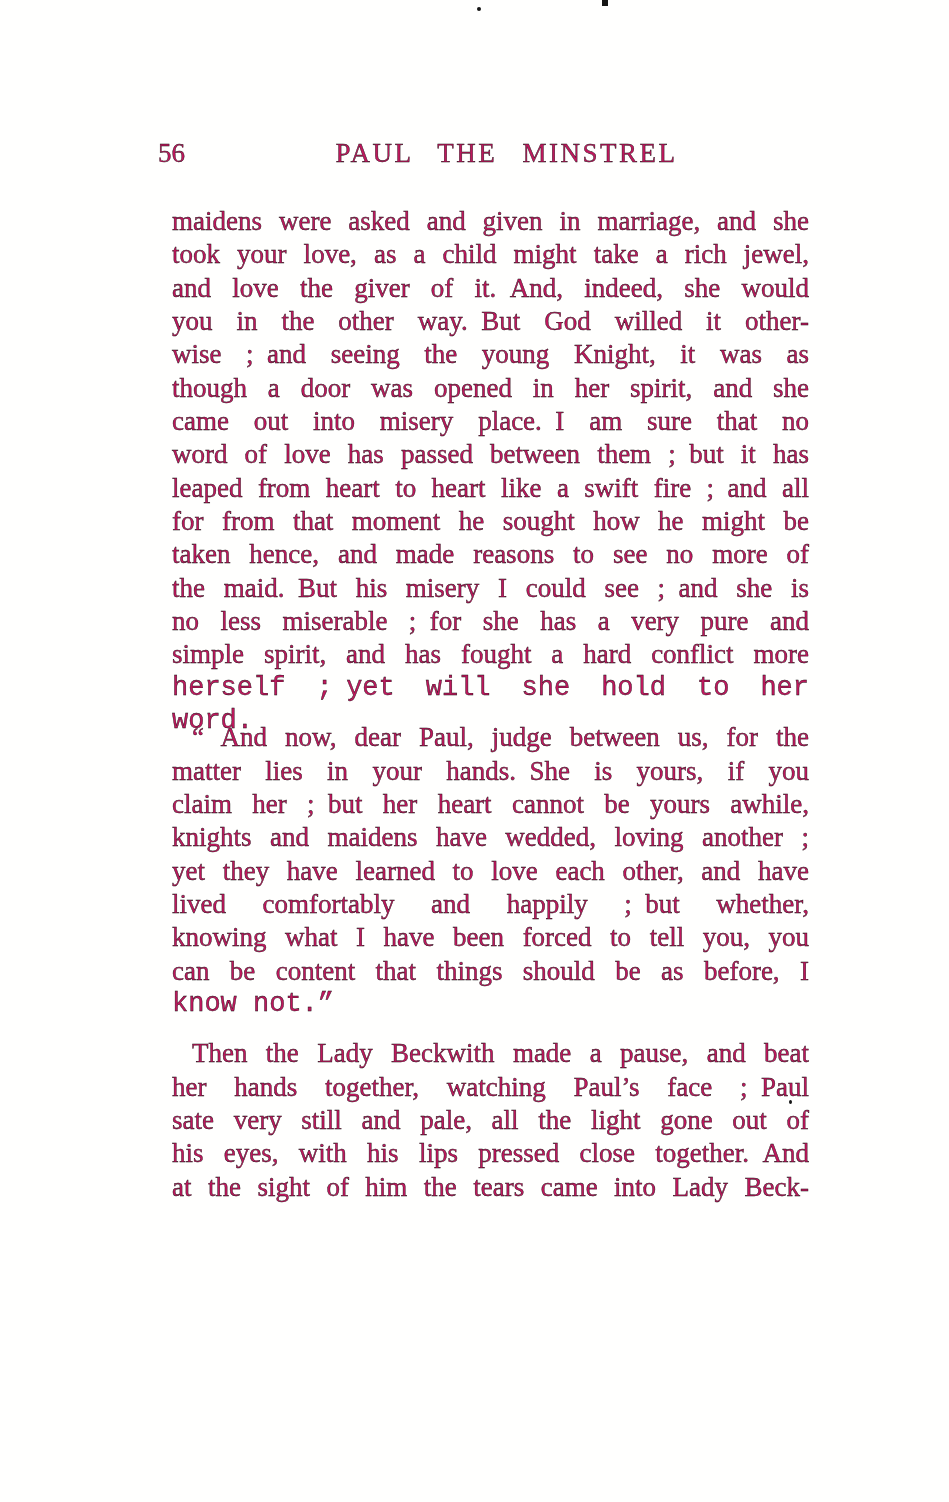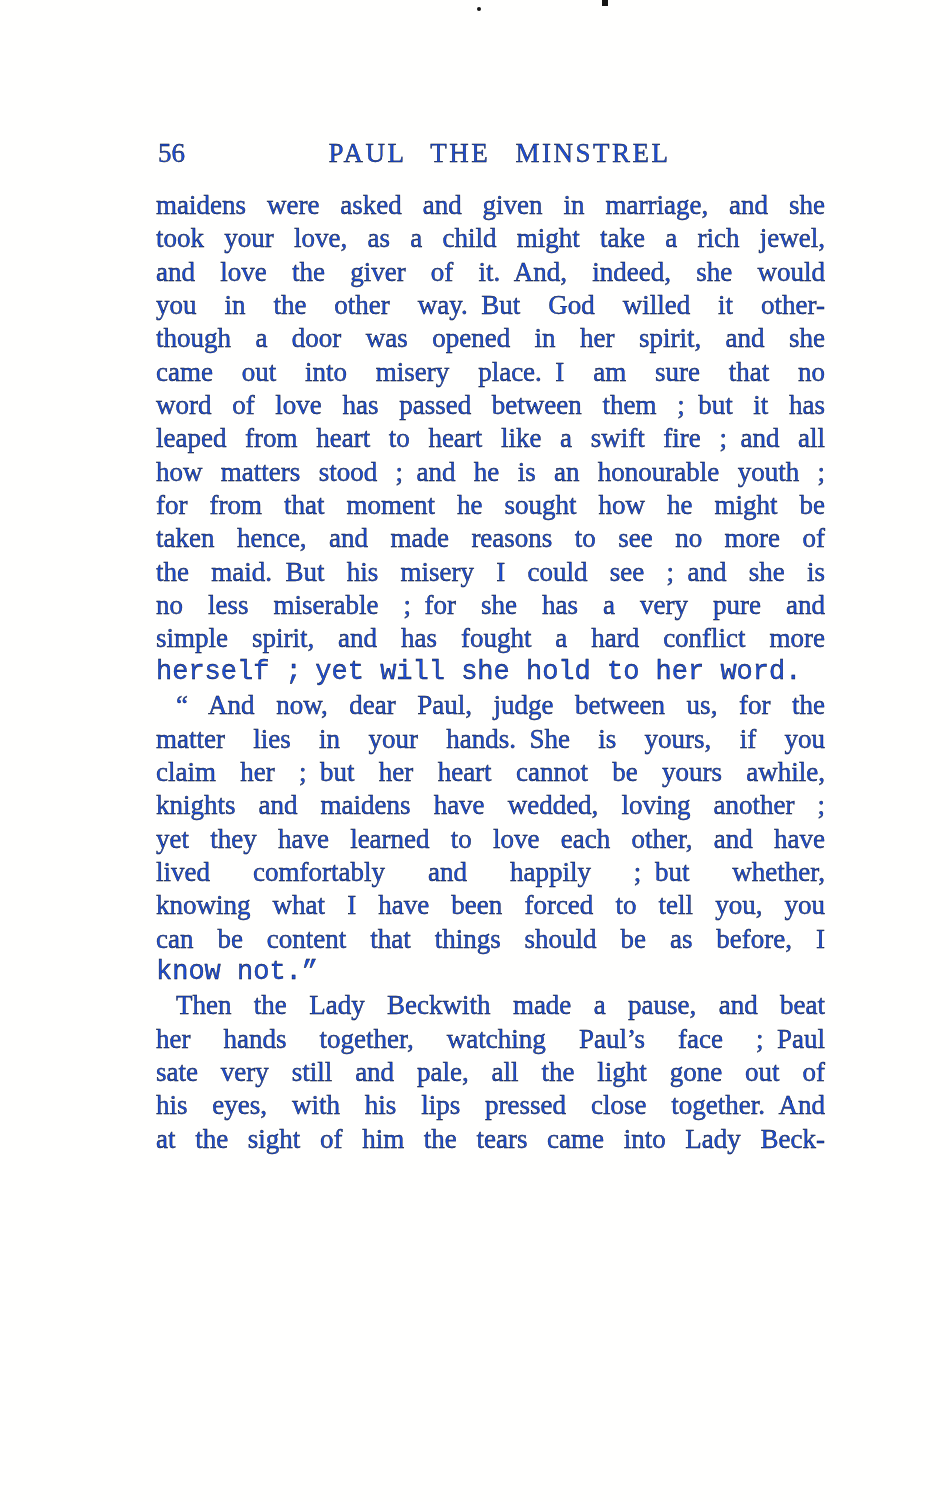--- a/index.html
+++ b/index.html
@@ -7,56 +7,56 @@
     padding: 0;
     background: #ffffff;
   }
   .book-page {
     position: relative;
     width: 949px;
     height: 1502px;
     background: #fffffe;
     overflow: hidden;
     font-family: "Liberation Serif", "DejaVu Serif", serif;
-    color: #1d4ed8;
+    color: #be185d;
     -webkit-text-stroke: 0.4px #121212;
   }
   .page-header {
     position: absolute;
     left: 156px;
     top: 138px;
     width: 669px;
     height: 34px;
   }
   .page-number {
     position: absolute;
     left: 2px;
     top: 0;
     font-size: 27px;
     line-height: 30px;
   }
   .running-title {
     position: absolute;
-    left: 9px;
+    left: 16px;
     top: 0;
     width: 100%;
     text-align: center;
     font-size: 27px;
     line-height: 30px;
     letter-spacing: 2.5px;
     word-spacing: 16px;
   }
   .page-body {
     position: absolute;
     left: 156px;
     top: 189px;
     width: 669px;
     font-size: 27px;
   }
-  .paragraph { margin: 0; padding: 0; }
+  .paragraph { margin: 16px; padding: 0; }
   .line {
     height: 33.35px;
     line-height: 33.35px;
     text-align: justify;
     text-align-last: justify;
     white-space: normal;
   }
   .line.par-end { text-align-last: left; font-family: Liberation Mono, monospace; }
   .line.indent { text-indent: 20px; }
   .scan-speck {
@@ -79,25 +79,25 @@
     <div class="page-number">56</div>
     <div class="running-title">PAUL THE MINSTREL</div>
   </div>
 
   <div class="page-body">
       <div class="paragraph">
         <div class="line">maidens were asked and given in marriage, and she</div>
         <div class="line">took your love, as a child might take a rich jewel,</div>
         <div class="line">and love the giver of it. And, indeed, she would</div>
         <div class="line">you in the other way. But God willed it other-</div>
+        <div class="line">wise ; and seeing the young Knight, it was as</div>
         <div class="line">though a door was opened in her spirit, and she</div>
         <div class="line">came out into misery place. I am sure that no</div>
         <div class="line">word of love has passed between them ; but it has</div>
         <div class="line">leaped from heart to heart like a swift fire ; and all</div>
-        <div class="line">how matters stood ; and he is an honourable youth ;</div>
         <div class="line">for from that moment he sought how he might be</div>
         <div class="line">taken hence, and made reasons to see no more of</div>
         <div class="line">the maid. But his misery I could see ; and she is</div>
         <div class="line">no less miserable ; for she has a very pure and</div>
         <div class="line">simple spirit, and has fought a hard conflict more</div>
         <div class="line par-end">herself ; yet will she hold to her word.</div>
       </div>
       <div class="paragraph">
         <div class="line indent">“ And now, dear Paul, judge between us, for the</div>
         <div class="line">matter lies in your hands. She is yours, if you</div>

